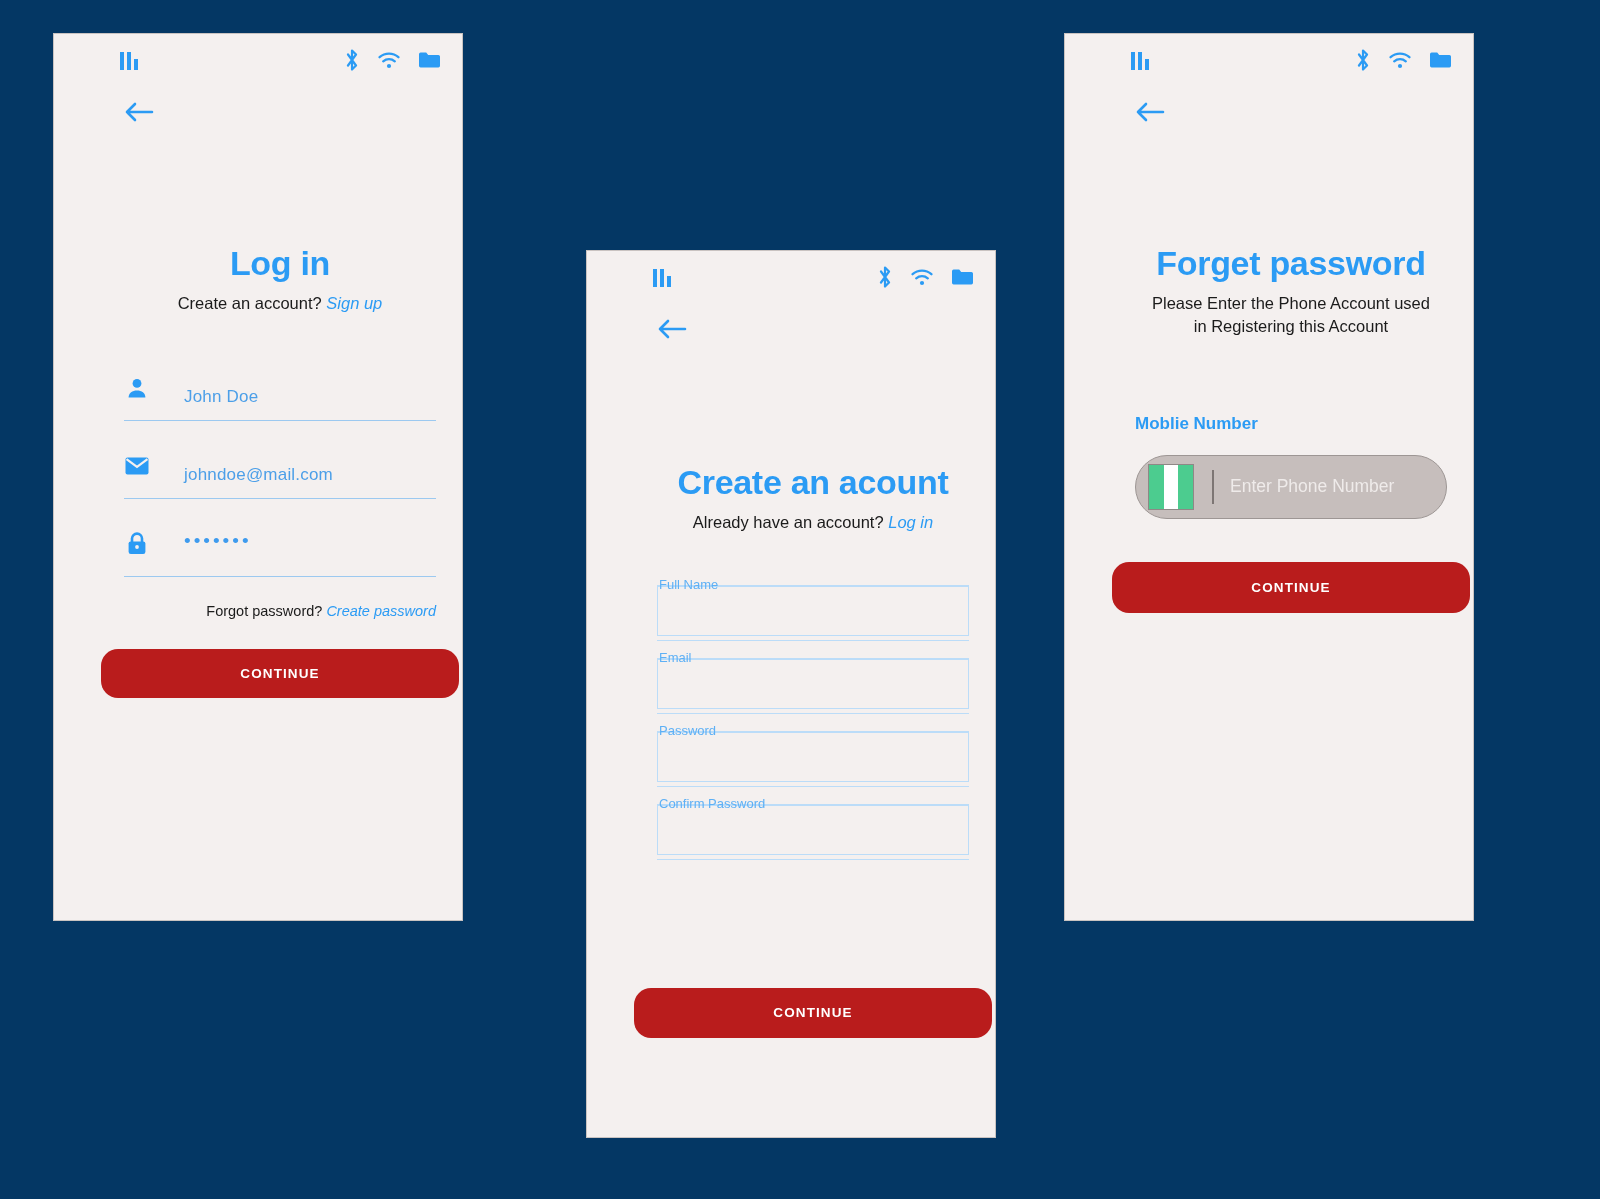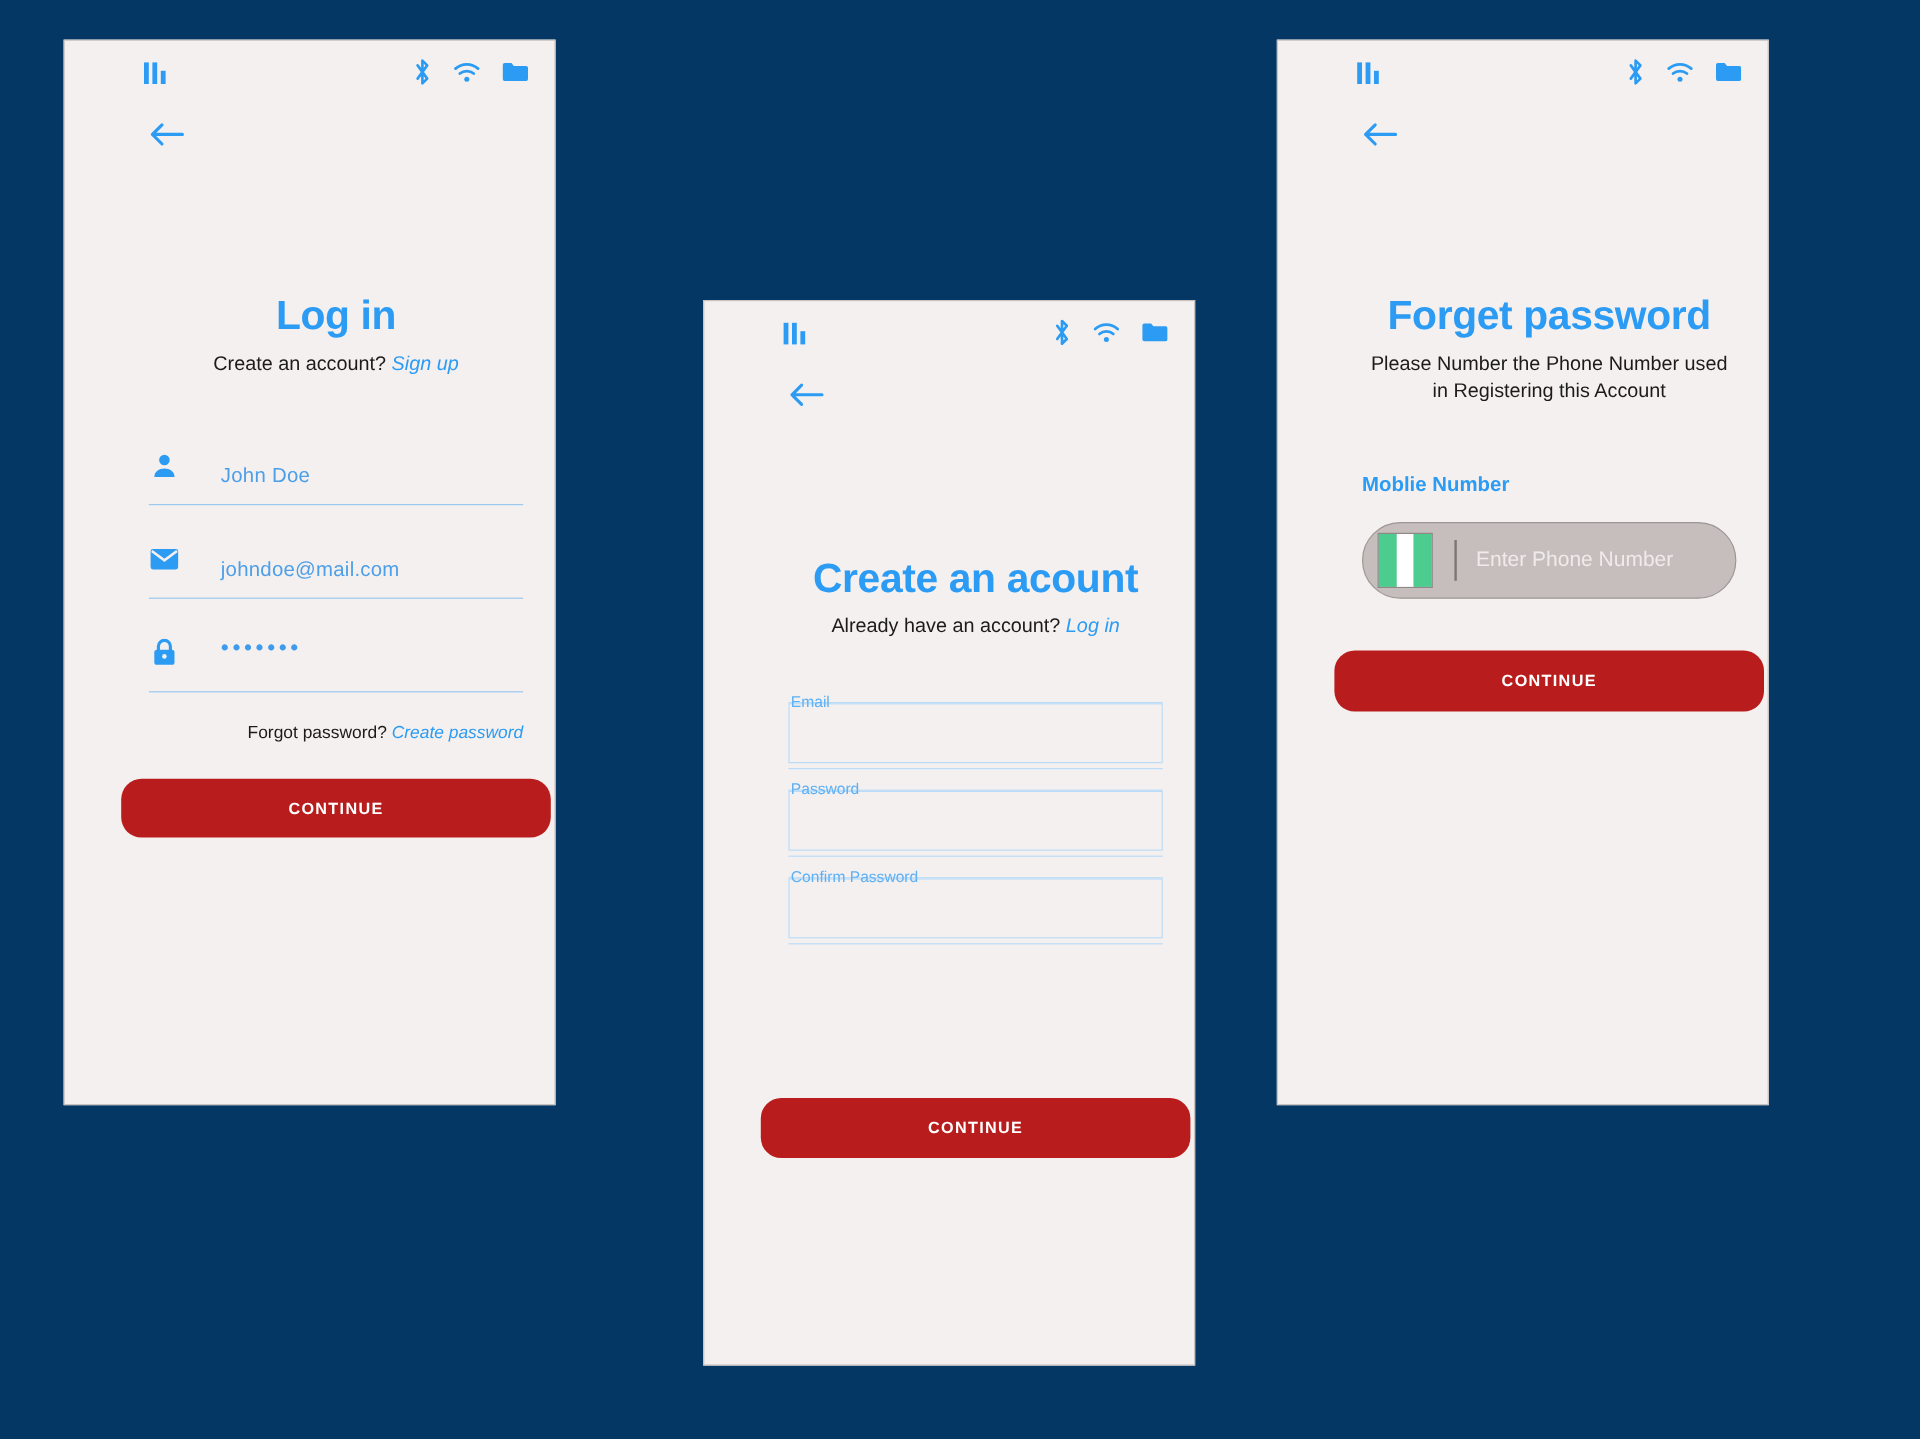--- a/index.html
+++ b/index.html
@@ -288,20 +288,26 @@
     <div style="margin-top:122px;">
       <div class="title">Create an acount</div>
       <div class="subtitle">
         <span>Already have an account?</span>
         <a href="#" class="link">Log in</a>
       </div>
     </div>
 
     <div class="signup-fields">
 
+      <div class="ofield">
+        <span class="topline"></span>
+        <span class="olabel">Full Name</span>
+        <span class="obox"></span>
+        <span class="obottom"></span>
+      </div>
 
       <div class="ofield">
         <span class="topline"></span>
         <span class="olabel">Email</span>
         <span class="obox"></span>
         <span class="obottom"></span>
       </div>
 
       <div class="ofield">
         <span class="topline"></span>
@@ -353,26 +359,26 @@
 
     <div class="backrow">
       <svg width="30" height="24" viewBox="0 0 30 24">
           <path d="M28 12 H3 M11 4 L3 12 L11 20" fill="none" stroke="#2B9BF4" stroke-width="2.6" stroke-linecap="round" stroke-linejoin="round"></path>
         </svg>
     </div>
 
     <div style="margin-top:120px;">
       <div class="title">Forget password</div>
       <div class="subtitle">
-        <span>Please Number the Phone Number used</span><br>
+        <span>Please Enter the Phone Account used</span><br>
         <span>in Registering this Account</span>
       </div>
     </div>
 
-    <div style="margin-top:56px;">
+    <div style="margin-top:76px;">
       <div class="fp-label">Moblie Number</div>
 
       <div class="fp-inputwrap">
         <span class="flag">
           <span class="g" style="background:#4CCC8F;"></span>
           <span class="w" style="background:#FFFFFF;"></span>
           <span class="g" style="background:#4CCC8F;"></span>
         </span>
         <span class="fp-divider"></span>
         <span class="fp-placeholder">Enter Phone Number</span>

